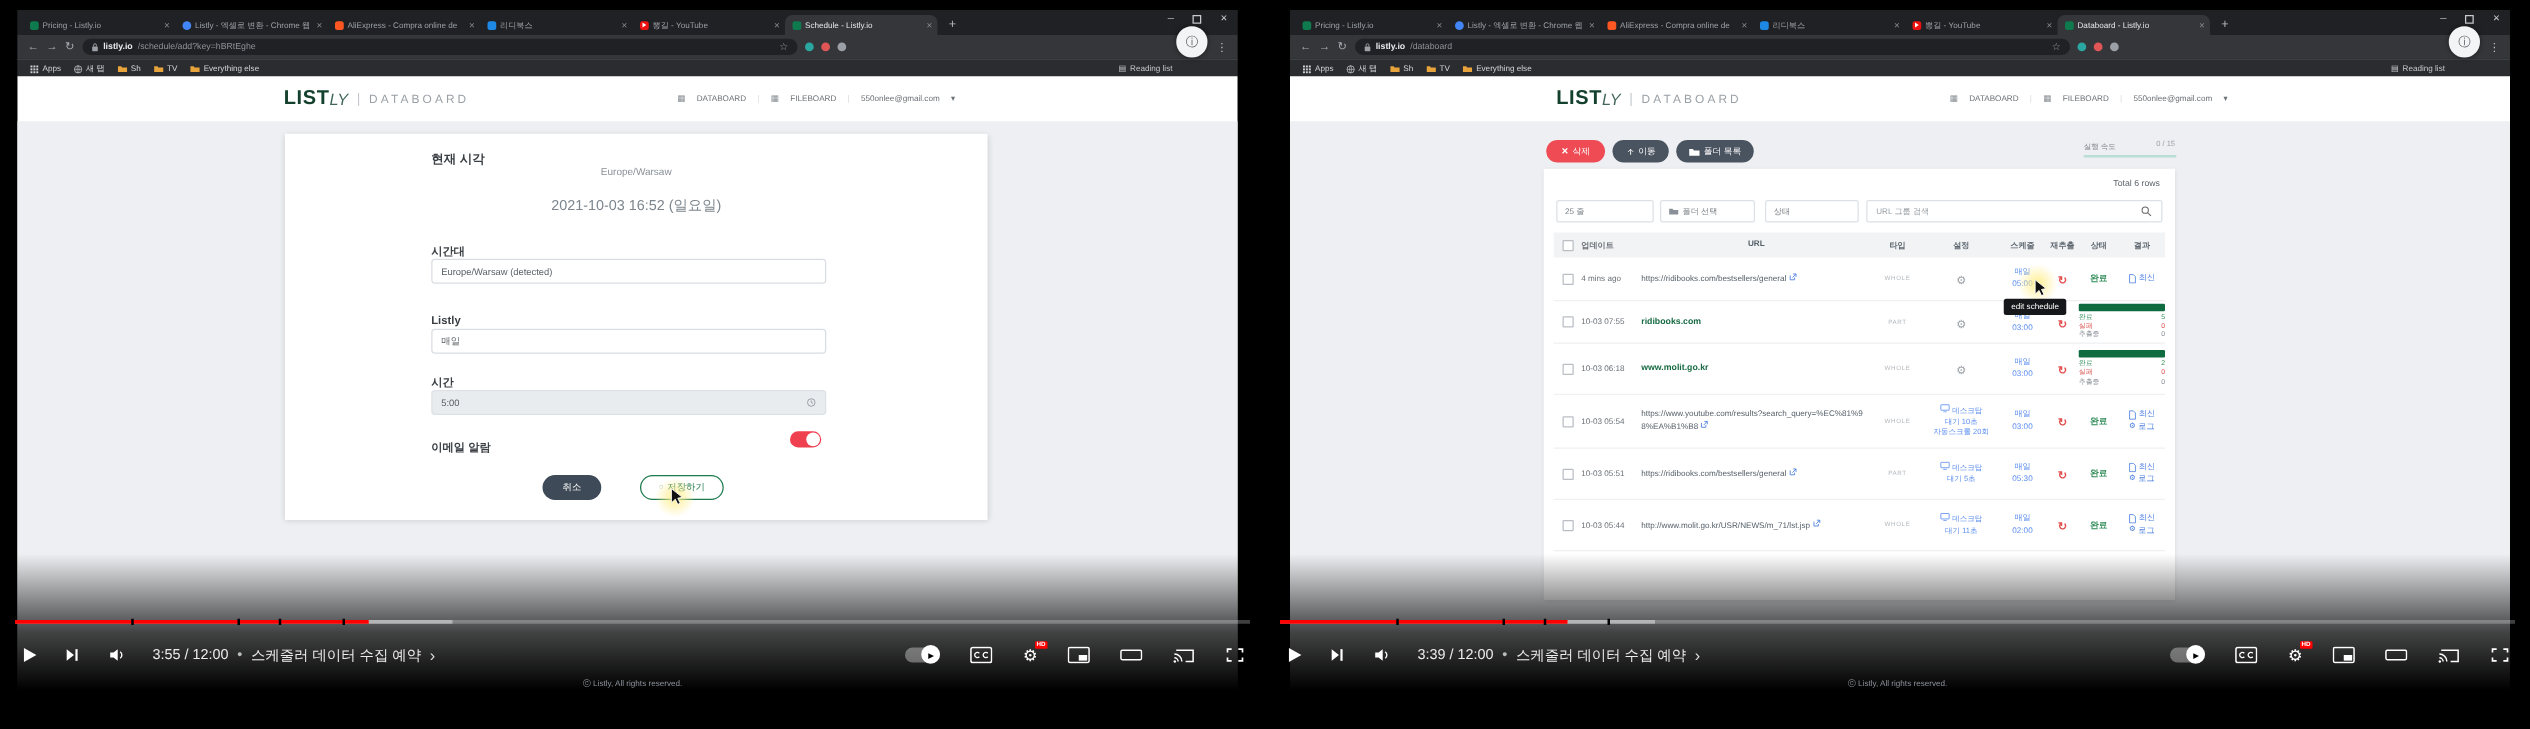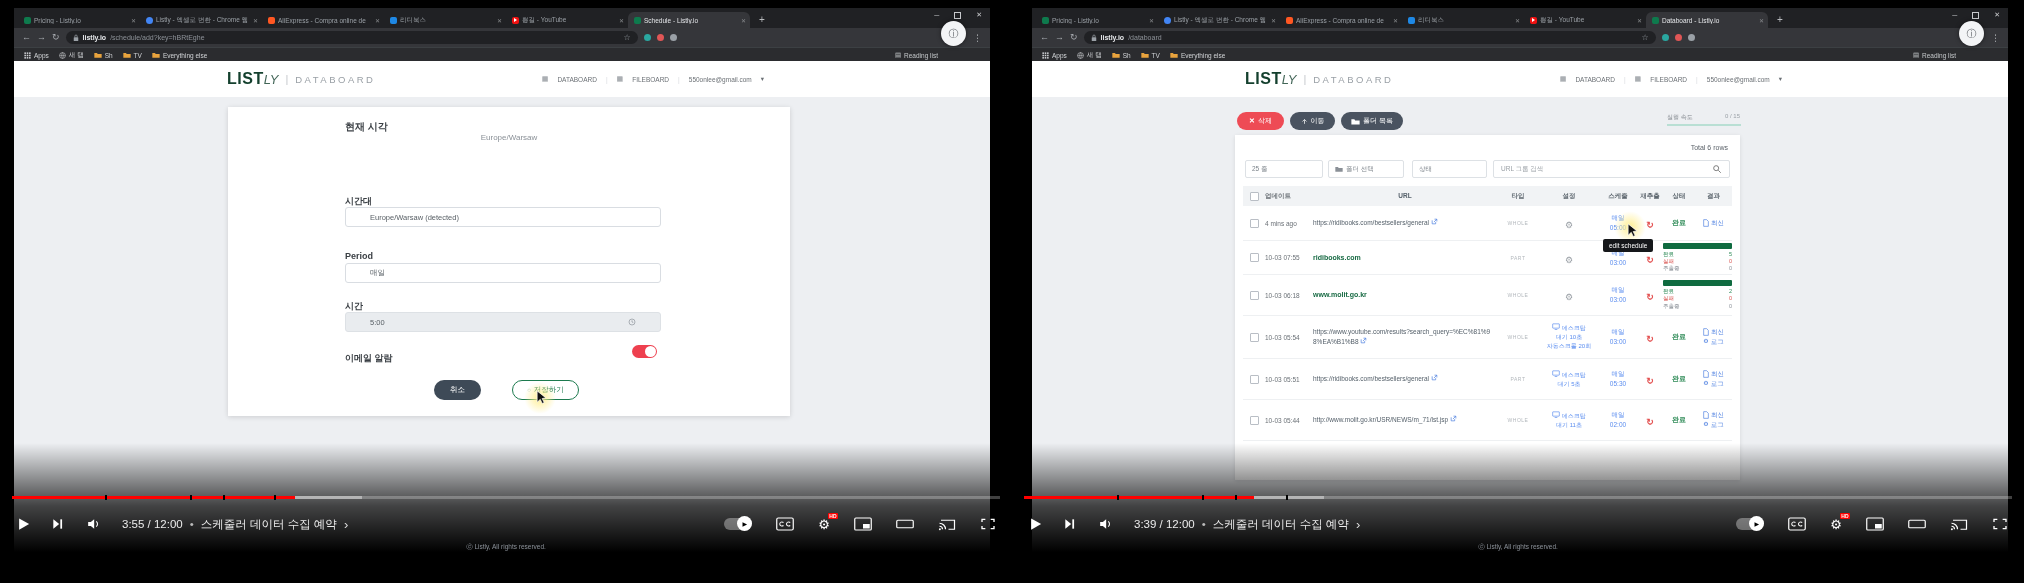--- a/index.html
+++ b/index.html
@@ -55,21 +55,21 @@
 
   
   .card{position:absolute;left:214px;top:10px;width:562px;height:309px;background:#fff;
         box-shadow:0 1px 5px rgba(0,0,0,.14);}
   .flabel{position:absolute;left:117px;font-size:9px;font-weight:bold;color:#3a3f44;}
   .h1{font-size:10px;}
   .centerline{position:absolute;left:0;width:100%;text-align:center;}
   .tzname{font-size:8px;color:#8a9097;}
   .nowval{font-size:11.5px;color:#7d868e;}
   .finput{position:absolute;left:117px;width:316px;height:20px;background:#fff;border:1px solid #d9dde2;
-          border-radius:3px;font-size:7.5px;color:#596066;display:flex;align-items:center;padding:0 24px;
+          border-radius:3px;font-size:7.5px;color:#596066;display:flex;align-items:center;padding:0 7px;
           box-sizing:border-box;}
   .finput.dis{background:#e9ecef;border-color:#dde1e5;}
   .clockic{margin-left:auto;display:flex;}
   .toggle{position:absolute;left:404px;top:238px;width:25px;height:13px;background:#ee404f;border-radius:7px;}
   .knobw{position:absolute;right:1px;top:1px;width:11px;height:11px;background:#fff;border-radius:50%;}
   .btn-cancel{position:absolute;left:206px;top:273px;width:47px;height:20px;background:#3e4a57;border-radius:10px;
               color:#fff;font-size:7.5px;display:flex;align-items:center;justify-content:center;}
   .btn-save{position:absolute;left:284px;top:273px;width:67px;height:20px;background:#fff;border:1px solid #1c7a4e;
             border-radius:10px;color:#1c7a4e;font-size:7.5px;display:flex;align-items:center;justify-content:center;
             gap:3px;box-sizing:border-box;}
@@ -275,23 +275,24 @@
           <span>FILEBOARD</span>
           <span class="bar">|</span>
           <span>550onlee@gmail.com</span>
           <span>▾</span>
         </div>
       </div>
       <div class="content">
         <div class="card">
           <div class="flabel h1" style="top:13px">현재 시각</div>
           <div class="centerline tzname" style="top:26px">Europe/Warsaw</div>
+          <div class="centerline nowval" style="top:50px">2021-10-03 16:52 (일요일)</div>
           <div class="flabel" style="top:88px">시간대</div>
           <div class="finput" style="top:100px">Europe/Warsaw (detected)</div>
-          <div class="flabel" style="top:144px">Period</div>
+          <div class="flabel" style="top:144px">Listly</div>
           <div class="finput" style="top:156px">매일</div>
           <div class="flabel" style="top:193px">시간</div>
           <div class="finput dis" style="top:205px">
             <span>5:00</span>
             <span class="clockic">
                 <svg width="8" height="8" viewBox="0 0 24 24">
                   <circle cx="12" cy="12" r="9" stroke="#8a9097" stroke-width="2" fill="none"></circle>
                   <path d="M12 7v5l4 2" stroke="#8a9097" stroke-width="2" fill="none"></path>
                 </svg>
               </span>

